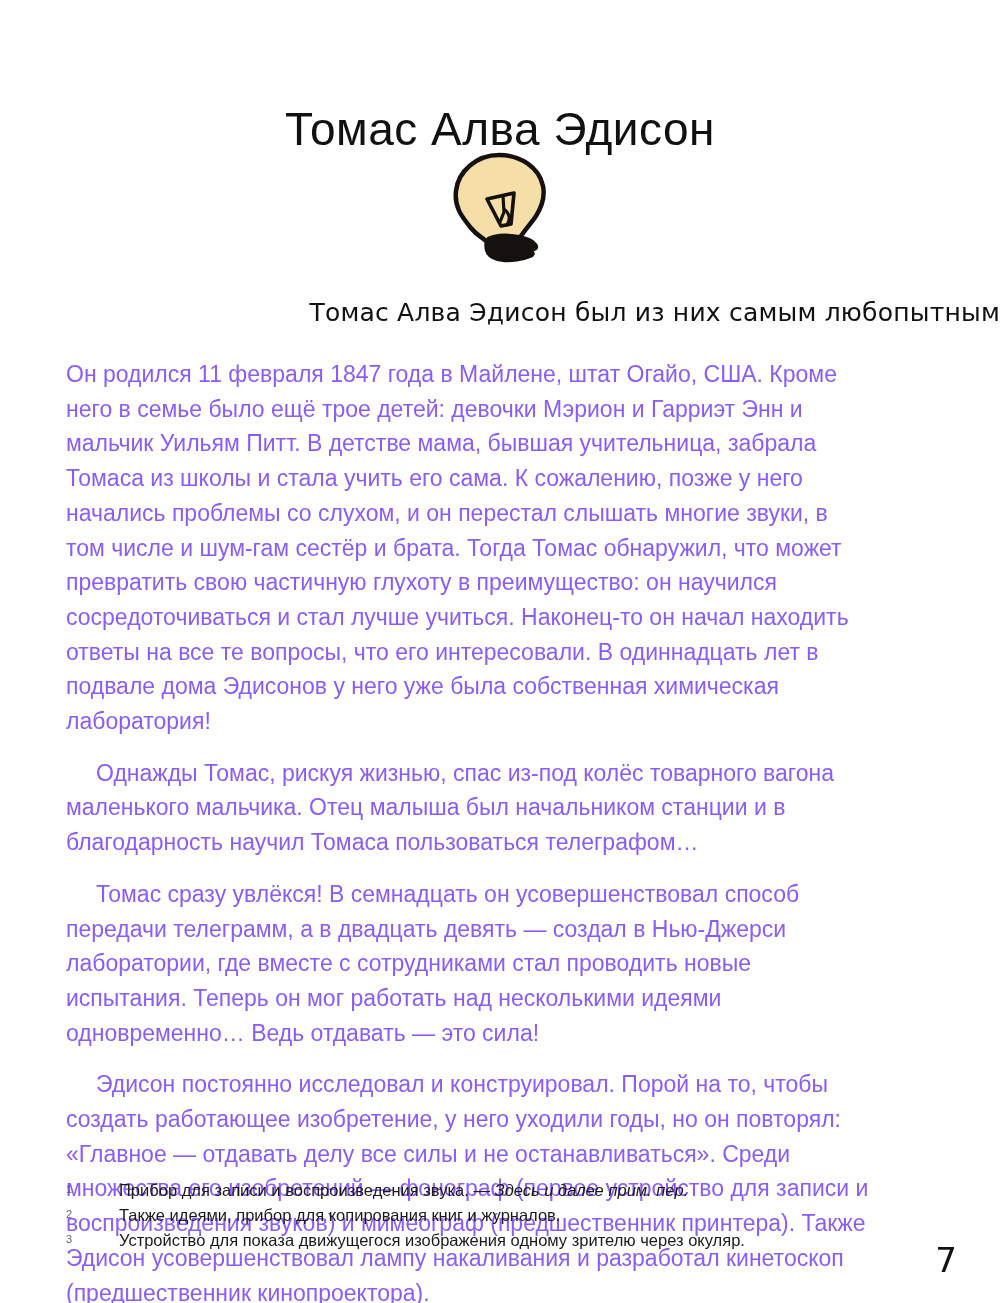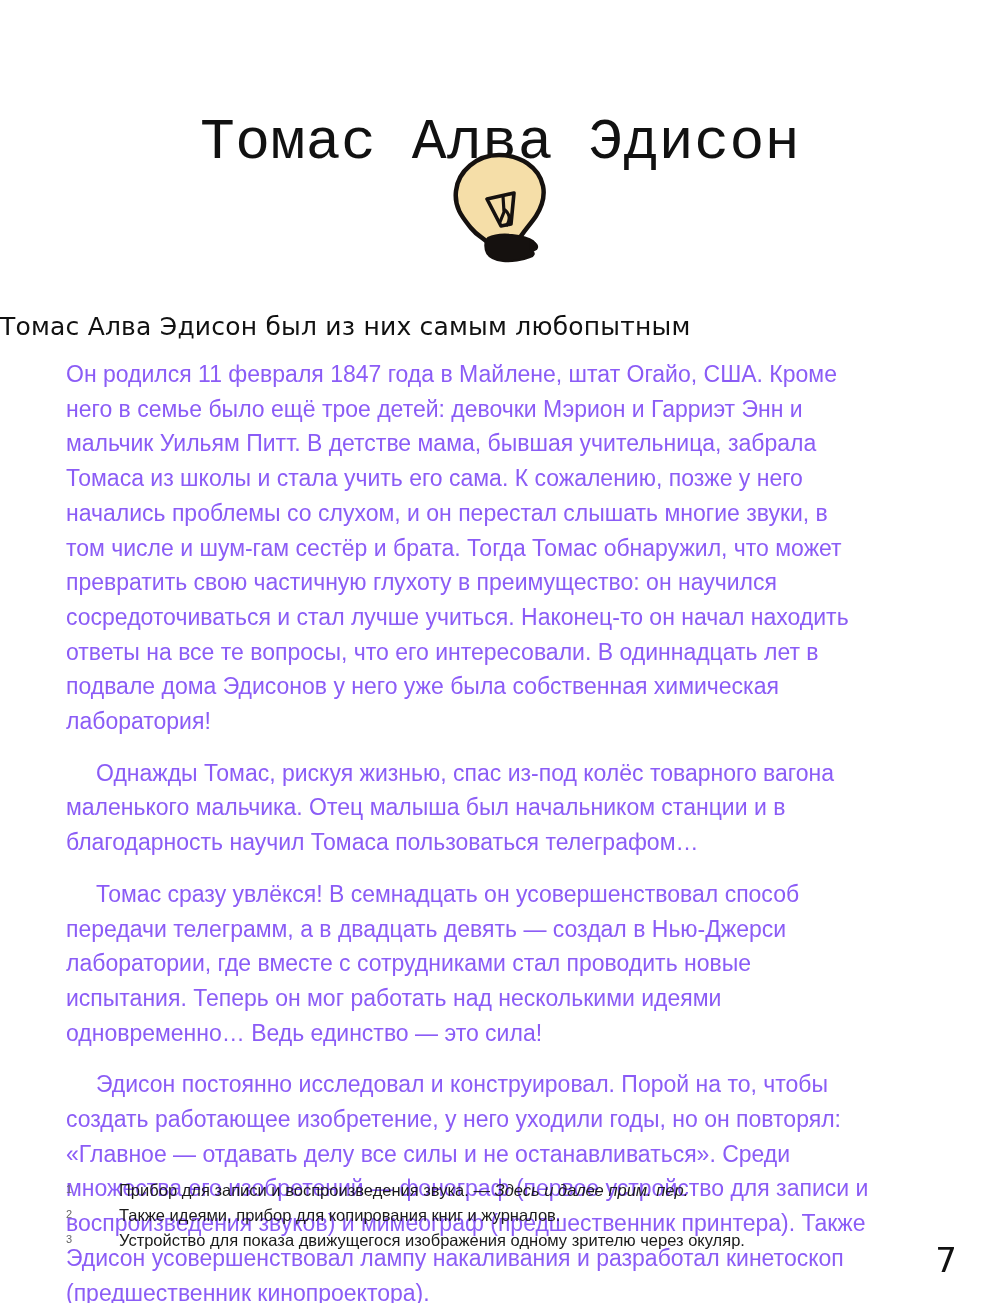--- a/index.html
+++ b/index.html
@@ -24,22 +24,22 @@
     background: #ffffff;
   }
 
   
   .title {
     position: absolute;
     left: 0;
     right: 0;
     top: 74px;
     text-align: center;
-    font-family: Liberation Mono, monospace;
-    font-size: 58px;
+    font-family: Liberation Sans, sans-serif;
+    font-size: 46px;
     font-weight: 400;
     letter-spacing: 0.5px;
     color: #111111;
     line-height: 1.05;
   }
 
   
   .bulb-wrap {
     position: absolute;
     left: 0;
@@ -48,22 +48,22 @@
     display: flex;
     justify-content: center;
   }
   .bulb-wrap svg { display: block; }
 
   
   .subtitle {
     position: absolute;
     left: 0;
     right: 0;
-    top: 291px;
-    text-align: left;
+    top: 277px;
+    text-align: right;
     font-family: "DejaVu Sans", sans-serif;
     font-size: 25px;
     font-weight: 400;
     letter-spacing: 0.2px;
     color: #111111;
   }
 
   
   .body-text {
     position: absolute;
@@ -149,21 +149,21 @@
                C44 97 43 90 47 86 Z" fill="#15110F" stroke="#15110F" stroke-width="2" stroke-linejoin="round"></path>
       <path d="M88 88 C94 89 98 92 97 96 C96 99 92 100 89 99" fill="#15110F"></path>
     </svg>
   </div>
 
   <h2 class="subtitle">Томас Алва Эдисон был из них самым любопытным</h2>
 
   <div class="body-text">
     <p><span>Он родился 11 февраля 1847 года в Майлене, штат Огайо, США. Кроме него в семье было ещё трое детей: девочки Мэрион и Гарриэт Энн и мальчик Уильям Питт. В детстве мама, бывшая учительница, забрала Томаса из школы и стала учить его сама. К сожалению, позже у него начались проблемы со слухом, и он перестал слышать многие звуки, в том числе и шум-гам сестёр и брата. Тогда Томас обнаружил, что может превратить свою частичную глухоту в преимущество: он научился сосредоточиваться и стал лучше учиться. Наконец-то он начал находить ответы на все те вопросы, что его интересовали. В одиннадцать лет в подвале дома Эдисонов у него уже была собственная химическая лаборатория!</span></p>
     <p class="indent"><span>Однажды Томас, рискуя жизнью, спас из-под колёс товарного вагона маленького мальчика. Отец малыша был начальником станции и в благодарность научил Томаса пользоваться телеграфом…</span></p>
-    <p class="indent"><span>Томас сразу увлёкся! В семнадцать он усовершенствовал способ передачи телеграмм, а в двадцать девять — создал в Нью-Джерси лаборатории, где вместе с сотрудниками стал проводить новые испытания. Теперь он мог работать над несколькими идеями одновременно… Ведь единство — это сила!</span></p>
+    <p class="indent"><span>Томас сразу увлёкся! В семнадцать он усовершенствовал способ передачи телеграмм, а в двадцать девять — создал в Нью-Джерси лаборатории, где вместе с сотрудниками стал проводить новые испытания. Теперь он мог работать над несколькими идеями одновременно… Ведь отдавать — это сила!</span></p>
     <p class="indent"><span>Эдисон постоянно исследовал и конструировал. Порой на то, чтобы создать работающее изобретение, у него уходили годы, но он повторял: «Главное — отдавать делу все силы и не останавливаться». Среди множества его изобретений — фонограф (первое устройство для записи и воспроизведения звуков) и мимеограф (предшественник принтера). Также Эдисон усовершенствовал лампу накаливания и разработал кинетоскоп (предшественник кинопроектора).</span></p>
   </div>
 
   <div class="footnotes">
     <div class="footnote">
       <span class="fn-num">1</span>
       <span class="fn-text"><span>Прибор для записи и воспроизведения звука. — </span><em>Здесь и далее прим. пер.</em></span>
     </div>
     <div class="footnote">
       <span class="fn-num">2</span>

